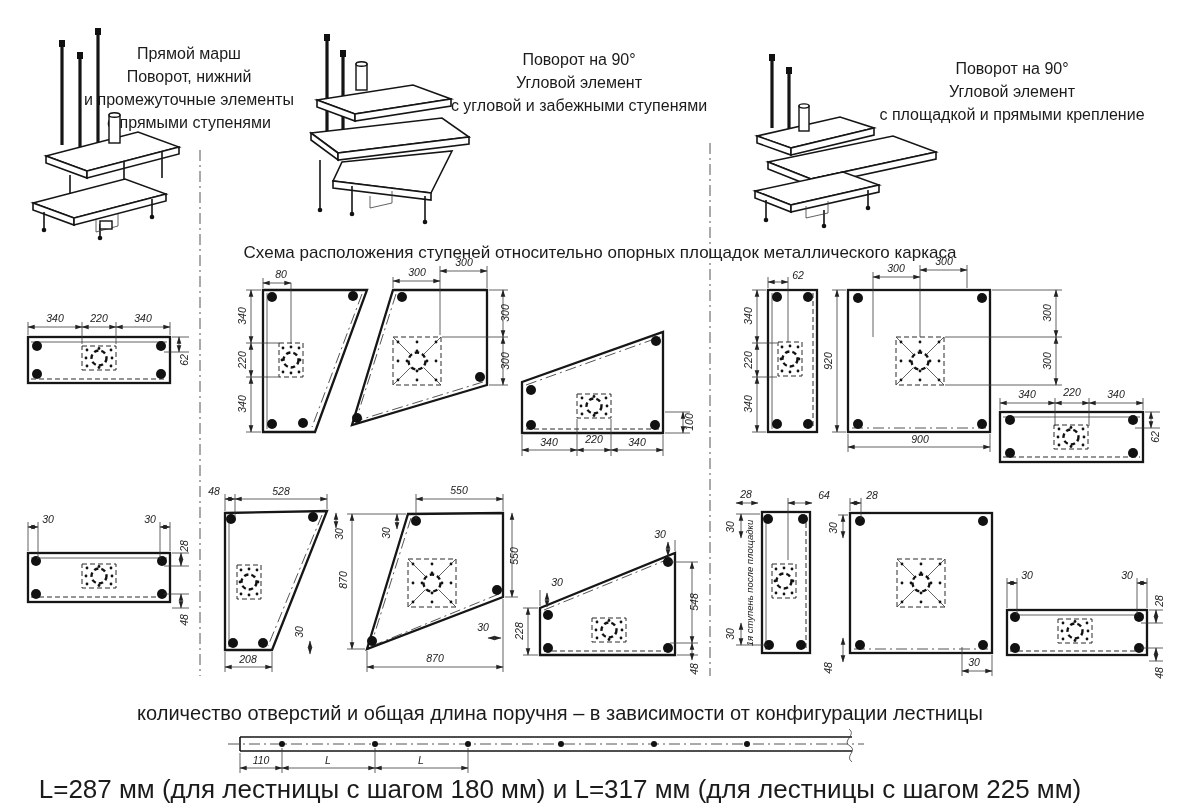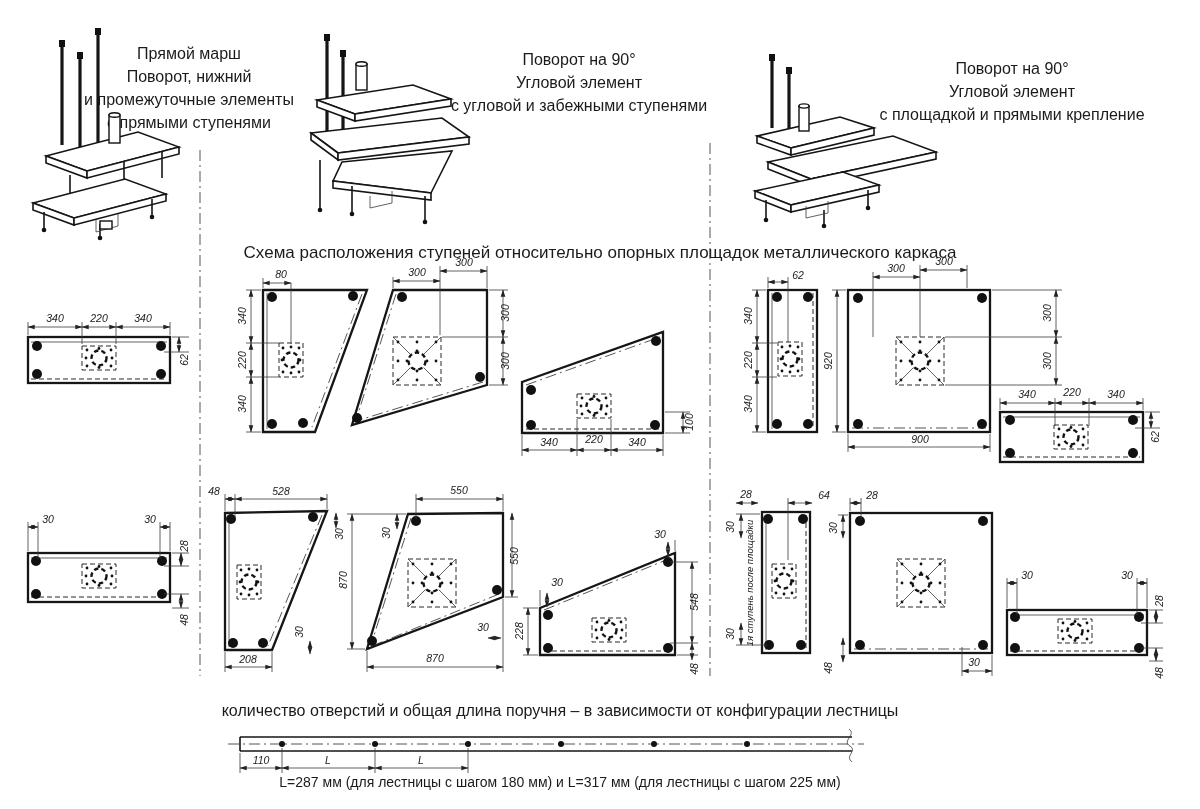--- a/index.html
+++ b/index.html
@@ -39,22 +39,22 @@
     <div>Угловой элемент</div>
     <div>с угловой и забежными ступенями</div>
   </div>
   <div class="cap" style="left:862px;top:57px;width:300px">
     <div>Поворот на 90°</div>
     <div>Угловой элемент</div>
     <div>с площадкой и прямыми крепление</div>
   </div>
 
   <div class="head" style="top:243px;font-size:17px">Схема расположения ступеней относительно опорных площадок металлического каркаса</div>
-  <div class="head" style="top:702px;width:1120px;font-size:16px">количество отверстий и общая длина поручня – в зависимости от конфигурации лестницы</div>
-  <div class="head" style="top:774px;width:1120px;font-size:14px">L=287 мм (для лестницы с шагом 180 мм) и L=317 мм (для лестницы с шагом 225 мм)</div>
+  <div class="head" style="top:702px;width:1120px;font-size:20px">количество отверстий и общая длина поручня – в зависимости от конфигурации лестницы</div>
+  <div class="head" style="top:774px;width:1120px;font-size:26px">L=287 мм (для лестницы с шагом 180 мм) и L=317 мм (для лестницы с шагом 225 мм)</div>
 
   <svg width="1200" height="809" viewBox="0 0 1200 809">
     <defs>
       <marker id="ar" viewBox="0 0 10 10" refX="9.3" refY="5" markerWidth="9" markerHeight="9" orient="auto-start-reverse">
         <path d="M0,1.8 L10,5 L0,8.2 z" fill="#222"></path>
       </marker>
       <g id="dot">
           <circle r="5" fill="#111"></circle>
         </g>
       <g id="holeH">

